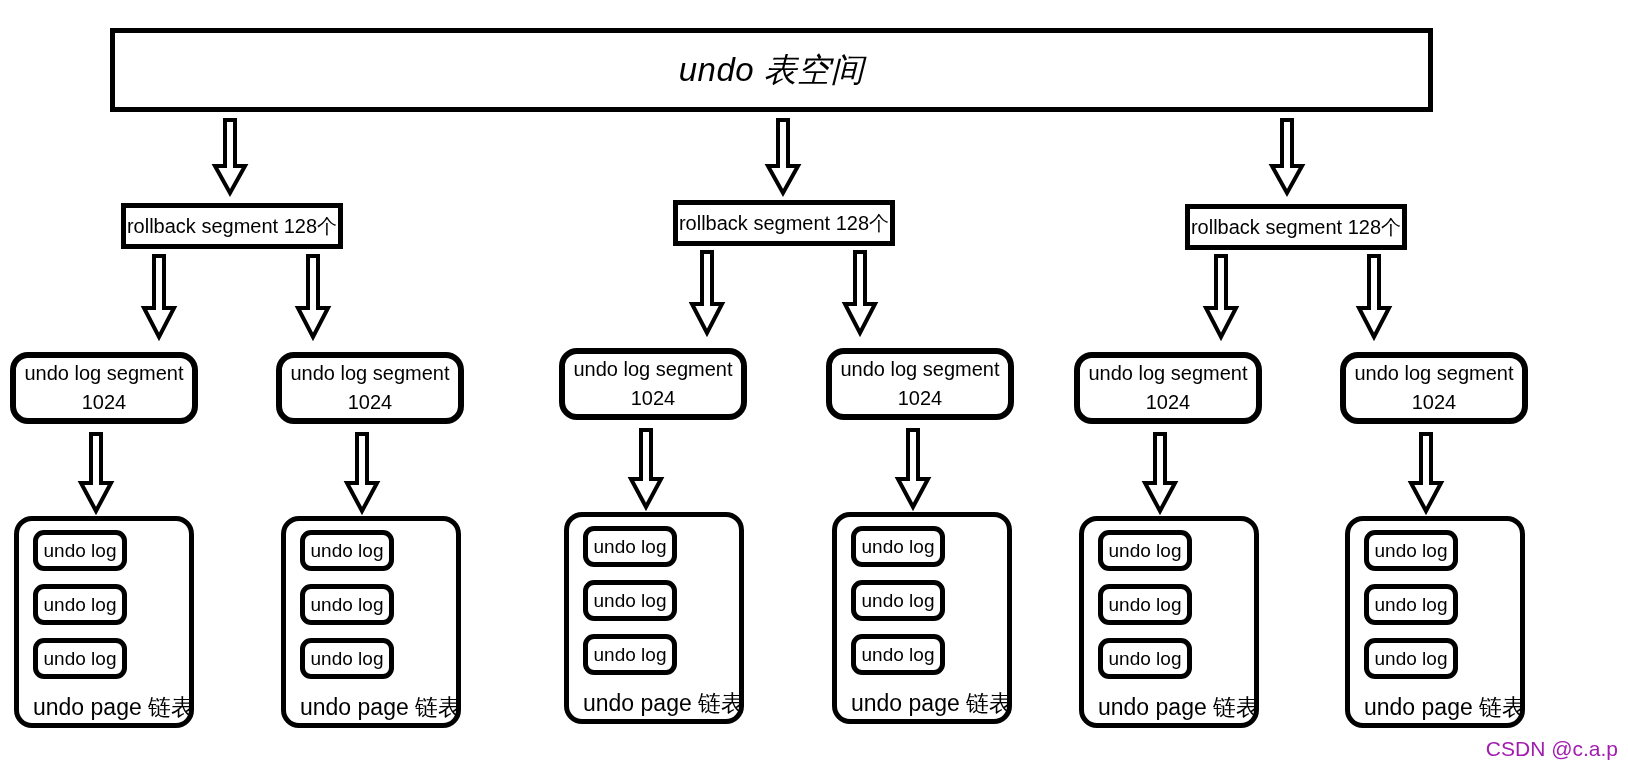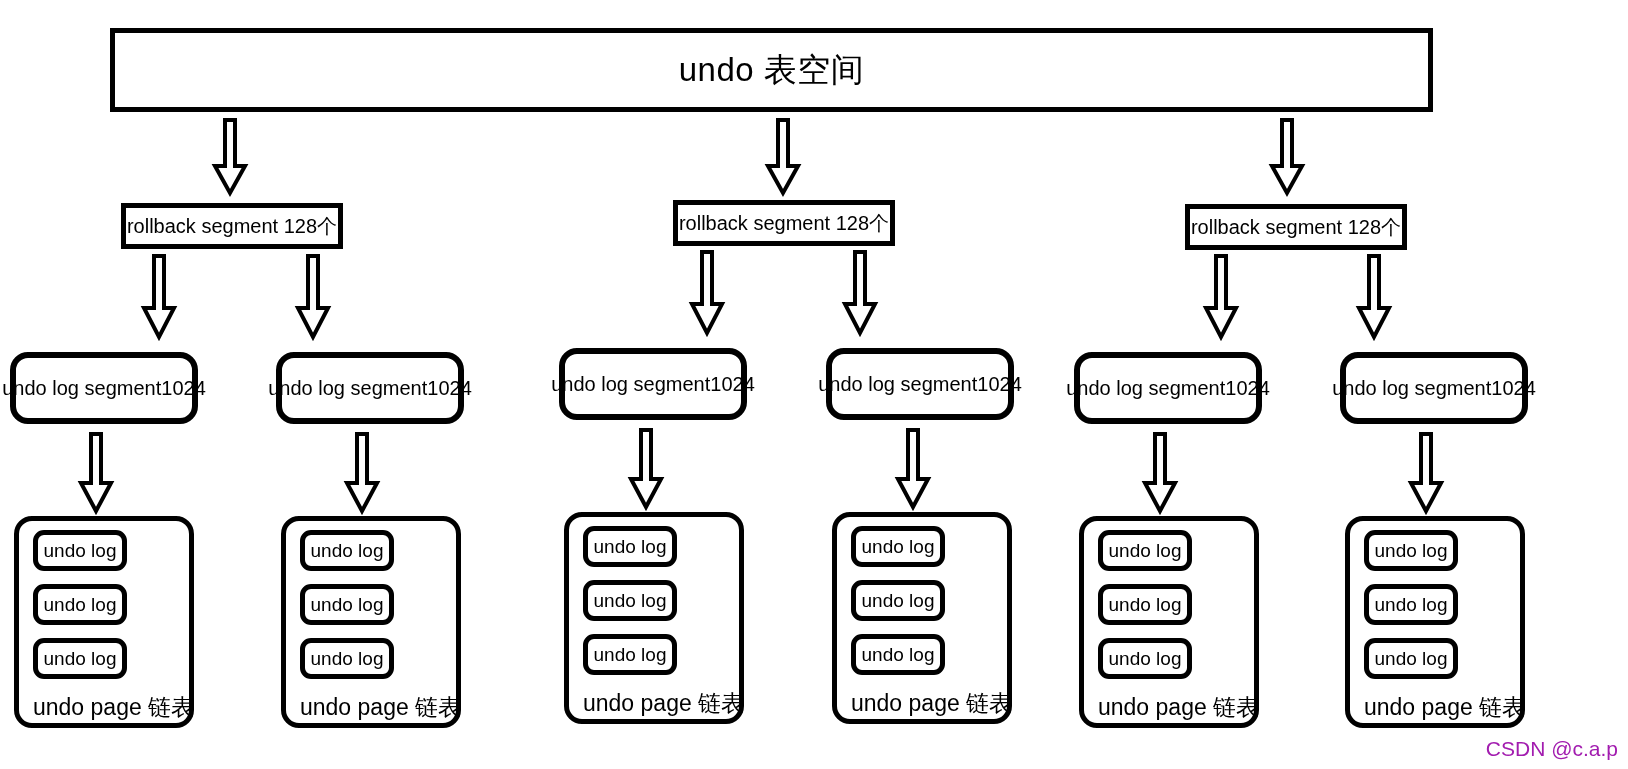--- a/index.html
+++ b/index.html
@@ -25,20 +25,21 @@
     left: 110px;
     top: 28px;
     width: 1323px;
     height: 84px;
     border: 5px solid #000000;
     background: #ffffff;
     display: flex;
     align-items: center;
     justify-content: center;
     box-sizing: border-box;
+    font-style: italic;
   }
   .tablespace-label {
     font-size: 33px;
     line-height: 1.2;
     letter-spacing: 0.5px;
     white-space: nowrap;
   }
 
   
   .rollback {
@@ -59,21 +60,21 @@
   
   .seg {
     position: absolute;
     width: 188px;
     height: 72px;
     border: 6px solid #000000;
     border-radius: 18px;
     background: #ffffff;
     box-sizing: border-box;
     display: flex;
-    flex-direction: row;
+    flex-direction: column;
     align-items: center;
     justify-content: center;
   }
   .seg-line {
     font-size: 20px;
     line-height: 1.45;
     white-space: nowrap;
   }
 
   

